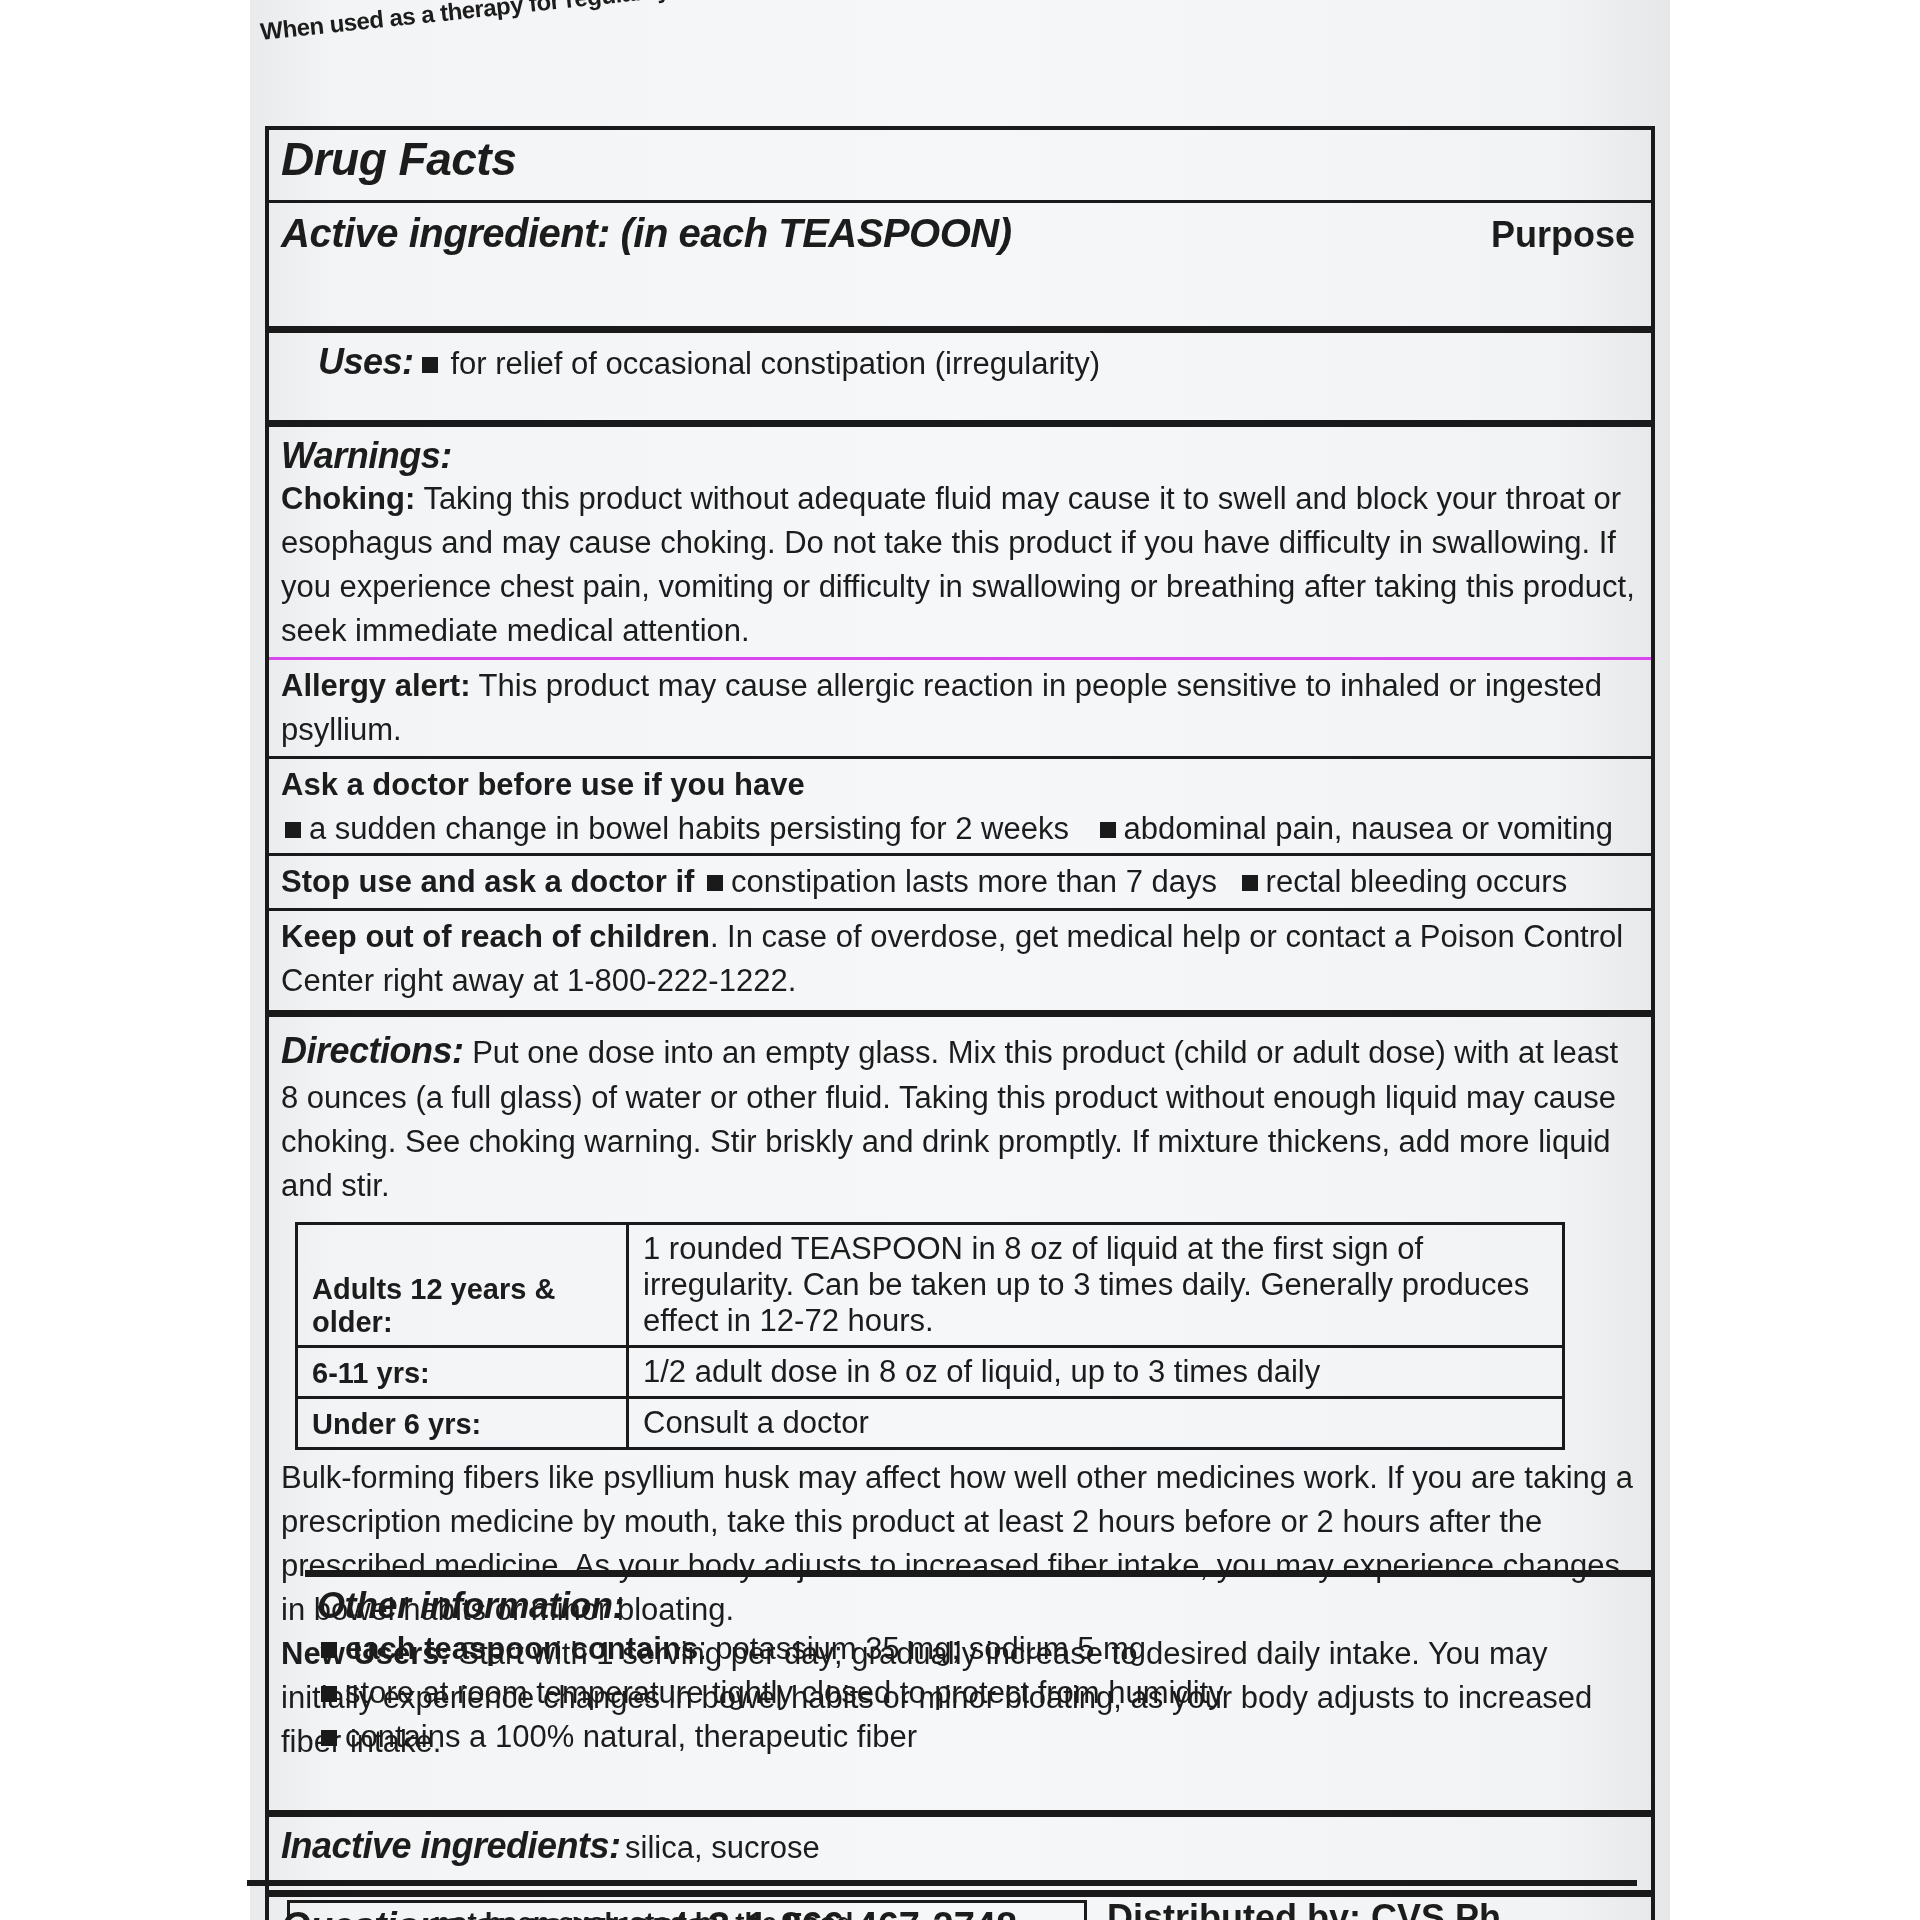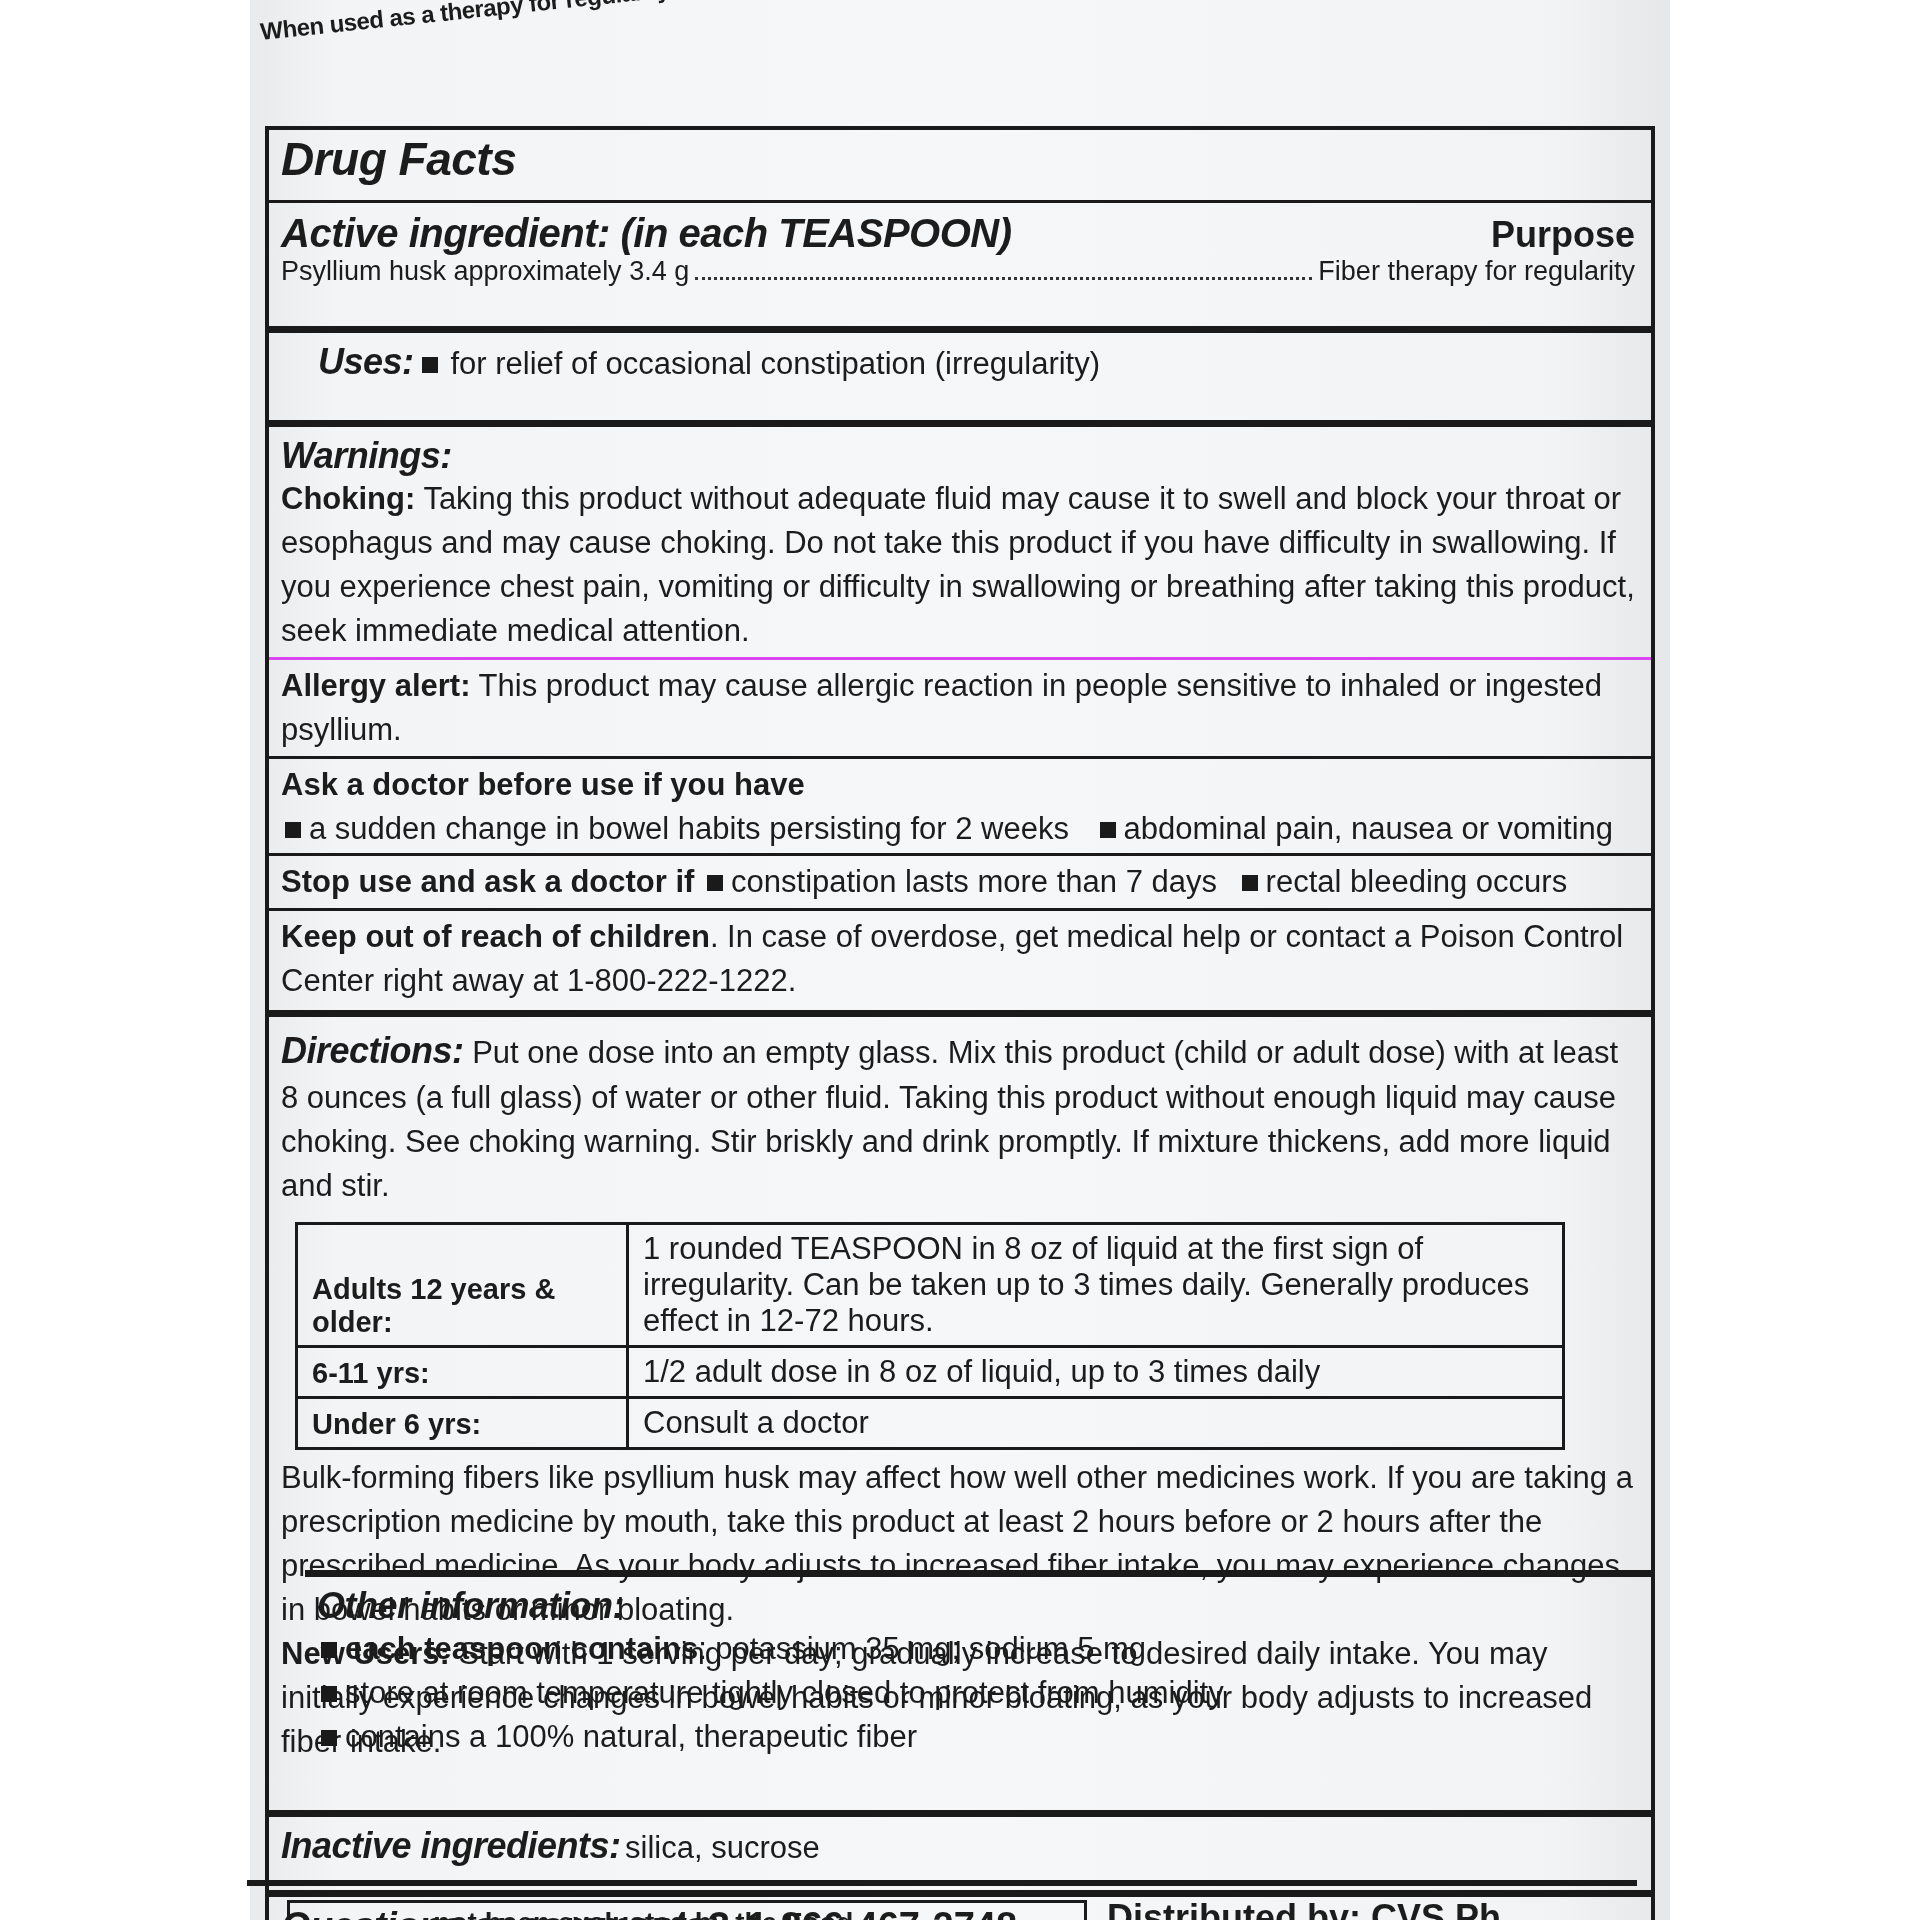--- a/index.html
+++ b/index.html
@@ -69,25 +69,20 @@
 <div class="panel">
 
   <div class="sec" style="top:-4px; border-top:none; padding-top:6px;">
     <div class="title">Drug Facts</div>
   </div>
 
   <div class="sec thin" style="top:70px; height:120px;">
     <div class="row">
       <span class="hdr">Active ingredient: (in each TEASPOON)</span>
       <span class="b" style="font-size:36px;">Purpose</span>
-    </div>
-    <div class="row small">
-      <span>Psyllium husk approximately 3.4 g</span>
-      <span class="dots"></span>
-      <span class="purpose">Fiber therapy for regularity</span>
     </div>
   </div>
 
   <div class="sec" style="top:196px; height:80px;">
     <span class="hdr" style="font-size:36px;margin-left:37px;">Uses:</span>
     <span class="sq"></span>
     <span class="body">for relief of occasional constipation (irregularity)</span>
   </div>
 
   <div class="sec" style="top:290px; height:570px;">

